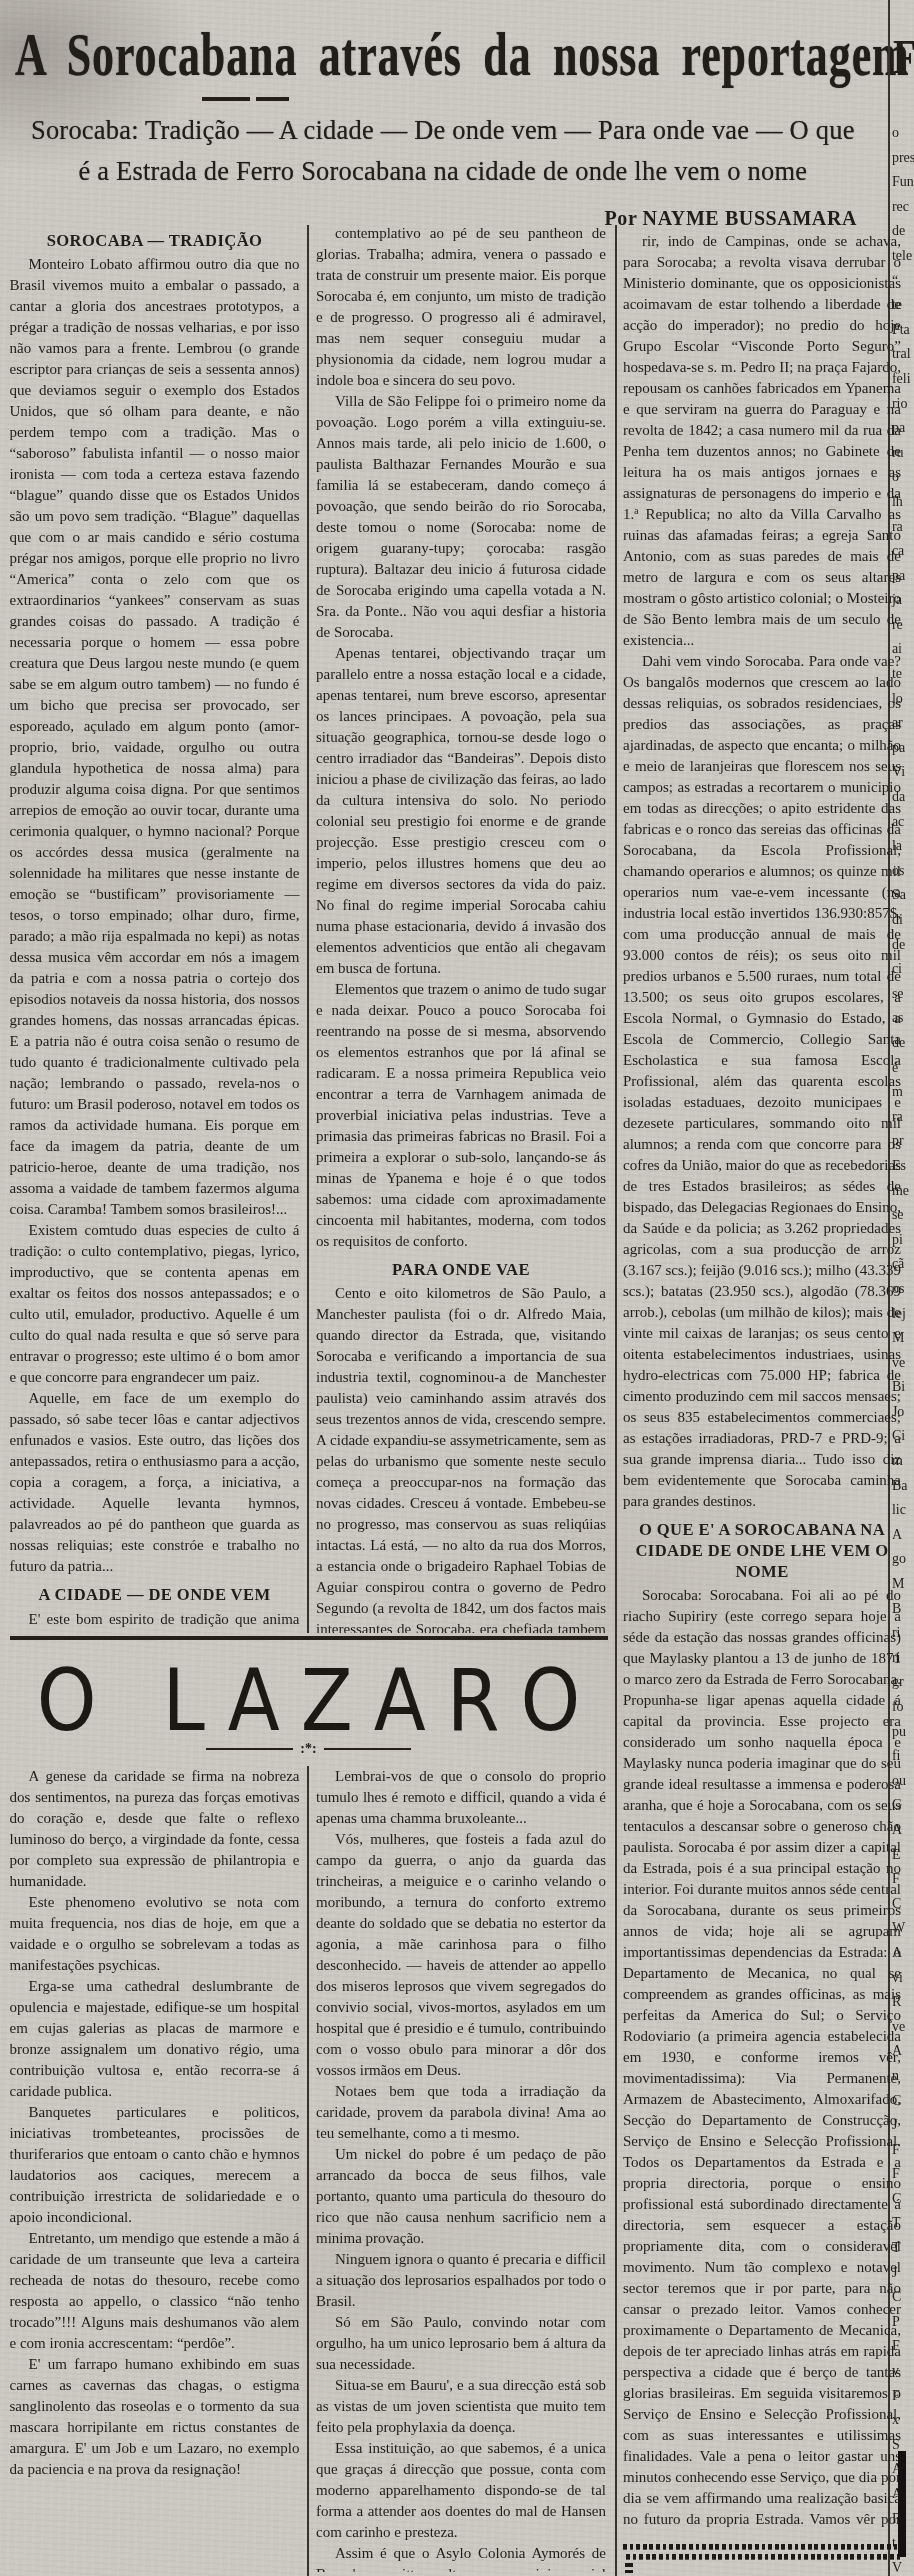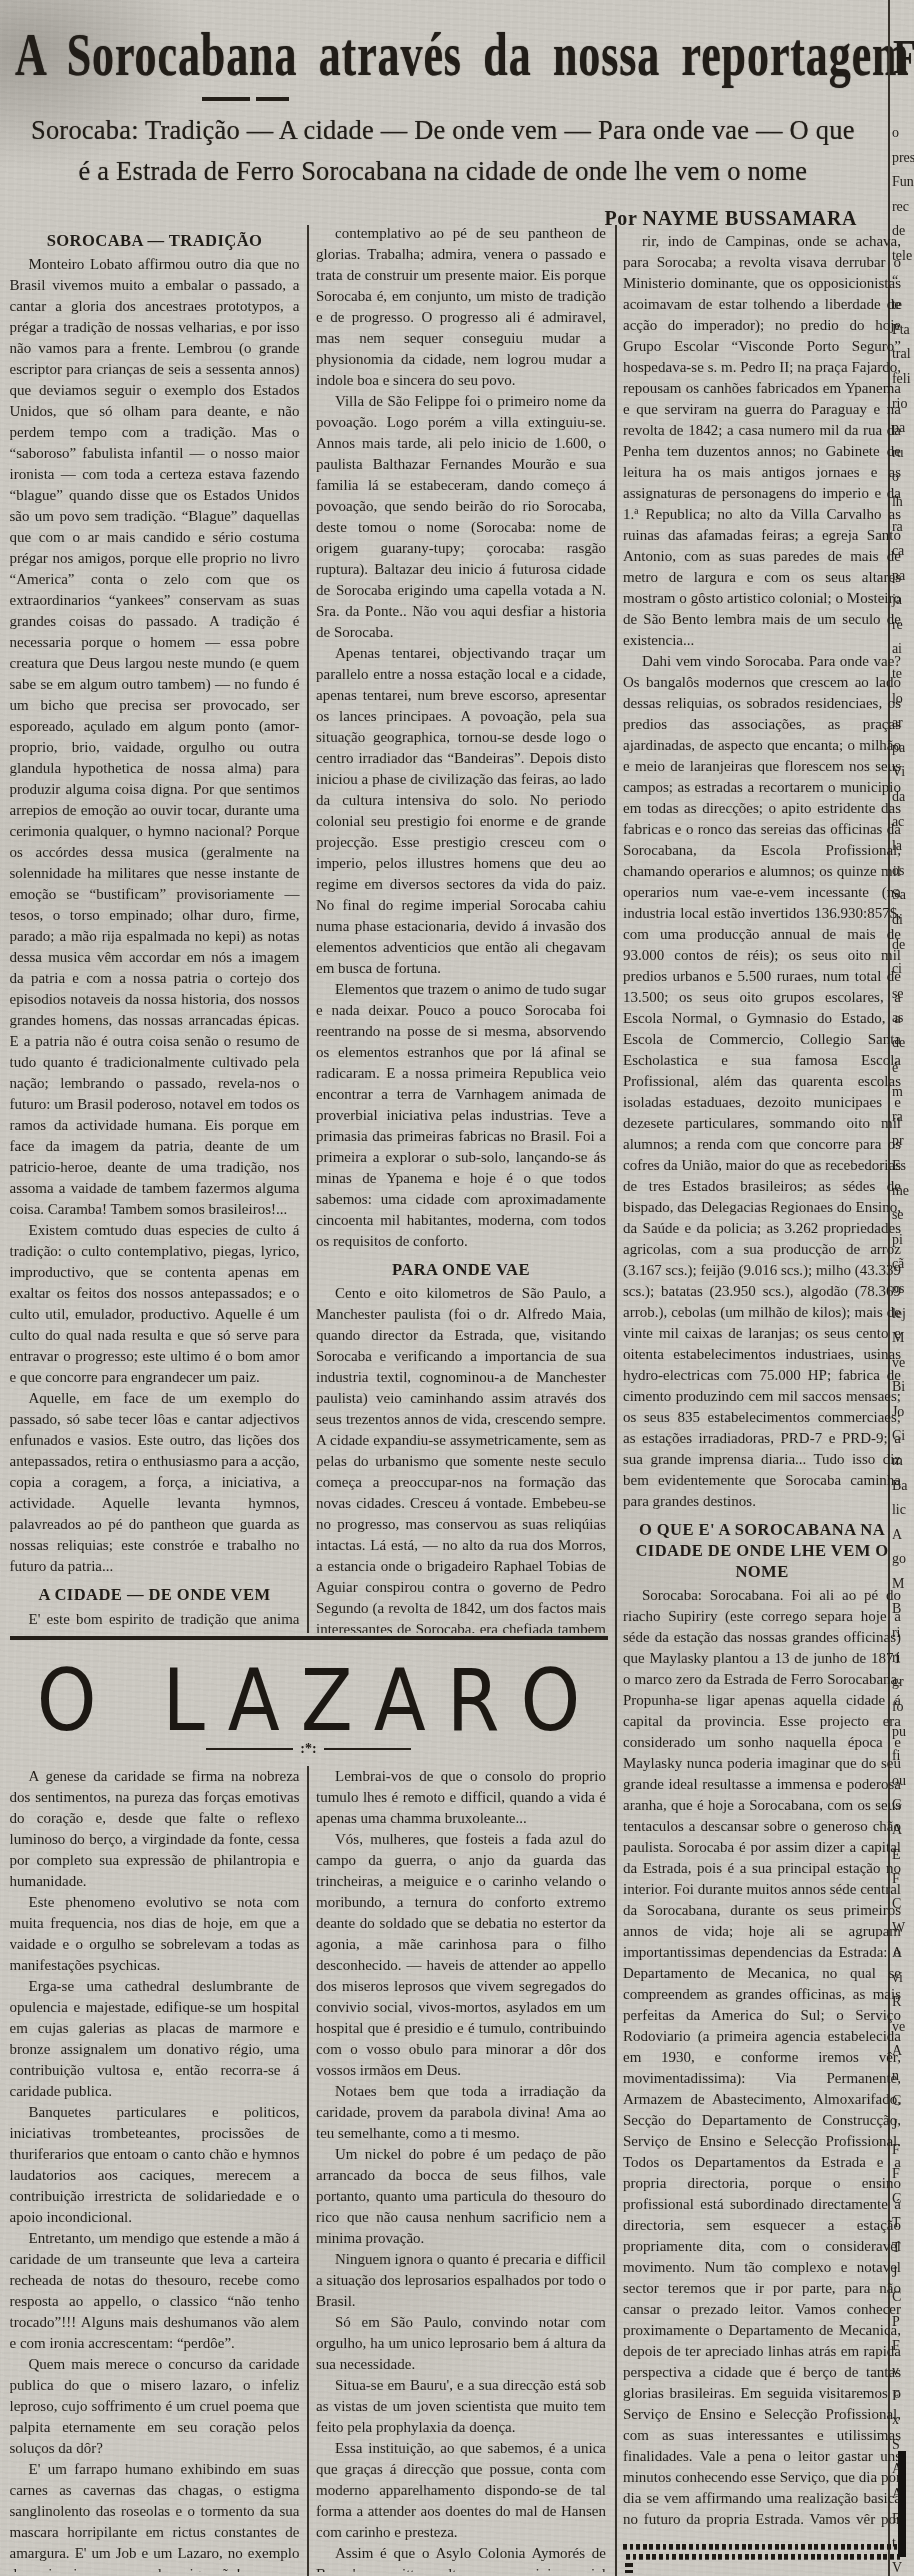--- a/index.html
+++ b/index.html
@@ -123,21 +123,20 @@
     <span class="dash"></span>
     <span>:*:</span>
     <span class="dash"></span>
   </div>
   <div class="abs col laz-left">
       <p>A genese da caridade se firma na nobreza dos sentimentos, na pureza das forças emotivas do coração e, desde que falte o reflexo luminoso do berço, a virgindade da fonte, cessa por completo sua expressão de philantropia e humanidade.</p>
       <p>Este phenomeno evolutivo se nota com muita frequencia, nos dias de hoje, em que a vaidade e o orgulho se sobrelevam a todas as manifestações psychicas.</p>
       <p>Erga-se uma cathedral deslumbrante de opulencia e majestade, edifique-se um hospital em cujas galerias as placas de marmore e bronze assignalem um donativo régio, uma contribuição vultosa e, então recorra-se á caridade publica.</p>
       <p>Banquetes particulares e politicos, iniciativas trombeteantes, procissões de thuriferarios que entoam o canto chão e hymnos laudatorios aos caciques, merecem a contribuição irrestricta de solidariedade e o apoio incondicional.</p>
       <p>Entretanto, um mendigo que estende a mão á caridade de um transeunte que leva a carteira recheada de notas do thesouro, recebe como resposta ao appello, o classico “não tenho trocado”!!! Alguns mais deshumanos vão alem e com ironia accrescentam: “perdôe”.</p>
-      <p>Quem mais merece o concurso da caridade publica do que o misero lazaro, o infeliz leproso, cujo soffrimento é um cruel poema que palpita eternamente em seu coração pelos soluços da dôr?</p>
       <p>E' um farrapo humano exhibindo em suas carnes as cavernas das chagas, o estigma sanglinolento das roseolas e o tormento da sua mascara horripilante em rictus constantes de amargura. E' um Job e um Lazaro, no exemplo da paciencia e na prova da resignação!</p>
     </div>
   <div class="abs col laz-right">
       <p>Lembrai-vos de que o consolo do proprio tumulo lhes é remoto e difficil, quando a vida é apenas uma chamma bruxoleante...</p>
       <p>Vós, mulheres, que fosteis a fada azul do campo da guerra, o anjo da guarda das trincheiras, a meiguice e o carinho velando o moribundo, a ternura do conforto extremo deante do soldado que se debatia no estertor da agonia, a mãe carinhosa para o filho desconhecido. — haveis de attender ao appello dos miseros leprosos que vivem segregados do convivio social, vivos-mortos, asylados em um hospital que é presidio e é tumulo, contribuindo com o vosso obulo para minorar a dôr dos vossos irmãos em Deus.</p>
       <p>Notaes bem que toda a irradiação da caridade, provem da parabola divina! Ama ao teu semelhante, como a ti mesmo.</p>
       <p>Um nickel do pobre é um pedaço de pão arrancado da bocca de seus filhos, vale portanto, quanto uma particula do thesouro do rico que não causa nenhum sacrificio nem a minima provação.</p>
       <p>Ninguem ignora o quanto é precaria e difficil a situação dos leprosarios espalhados por todo o Brasil.</p>
       <p>Só em São Paulo, convindo notar com orgulho, ha um unico leprosario bem á altura da sua necessidade.</p>
       <p>Situa-se em Bauru', e a sua direcção está sob as vistas de um joven scientista que muito tem feito pela prophylaxia da doença.</p>

